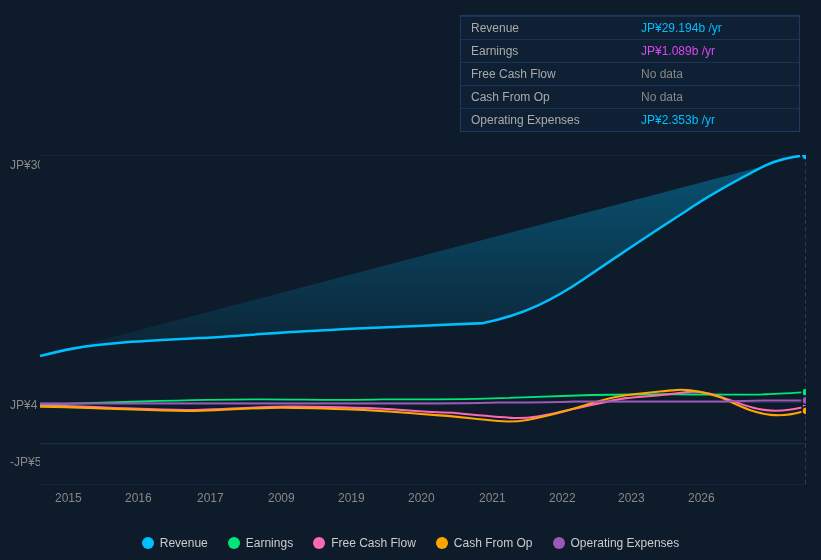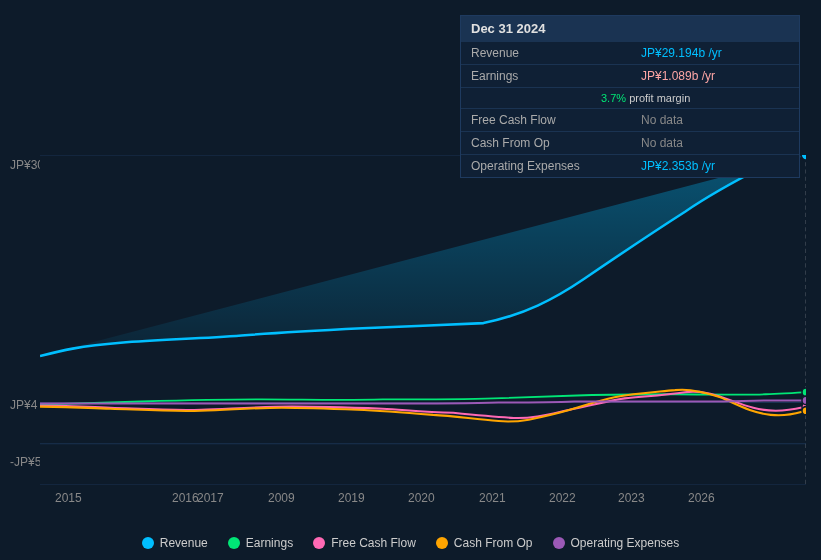--- a/index.html
+++ b/index.html
@@ -45,21 +45,21 @@
     }
     .tooltip-label {
       flex: 0 0 130px;
       color: #aaa;
     }
     .tooltip-value {
       color: #e0e0e0;
       margin-left: 40px;
     }
     .tooltip-value.cyan { color: #00bfff; }
-    .tooltip-value.green { color: #fca5a5; }
+    .tooltip-value.green { color: #d946ef; }
     .tooltip-value.no-data { color: #888; }
     .profit-margin {
       color: #ccc;
       font-size: 11px;
     }
     .profit-margin span { color: #00e676; }
 
     
     .y-label {
       position: absolute;
@@ -112,32 +112,27 @@
       width: 100%;
       height: 100%;
     }
   </style>
 </head>
 <body>
 
 <div class="chart-container">
 
   <div class="tooltip-box">
-    <div class="tooltip-title">Dec 31 2024</div>
     <div class="tooltip-row">
       <span class="tooltip-label">Revenue</span>
       <span class="tooltip-value cyan">JP¥29.194b /yr</span>
     </div>
     <div class="tooltip-row">
       <span class="tooltip-label">Earnings</span>
       <span class="tooltip-value green">JP¥1.089b /yr</span>
-    </div>
-    <div class="tooltip-row">
-      <span class="tooltip-label"></span>
-      <span class="profit-margin"><span>3.7%</span> profit margin</span>
     </div>
     <div class="tooltip-row">
       <span class="tooltip-label">Free Cash Flow</span>
       <span class="tooltip-value no-data">No data</span>
     </div>
     <div class="tooltip-row">
       <span class="tooltip-label">Cash From Op</span>
       <span class="tooltip-value no-data">No data</span>
     </div>
     <div class="tooltip-row">
@@ -182,21 +177,21 @@
 
       <circle cx="760" cy="0" r="5" fill="#00bfff" stroke="#0d1b2a" stroke-width="2"></circle>
       <circle cx="760" cy="230" r="4" fill="#00e676" stroke="#0d1b2a" stroke-width="1.5"></circle>
       <circle cx="760" cy="244" r="4" fill="#ff69b4" stroke="#0d1b2a" stroke-width="1.5"></circle>
       <circle cx="760" cy="248" r="4" fill="#ffa500" stroke="#0d1b2a" stroke-width="1.5"></circle>
       <circle cx="760" cy="238" r="4" fill="#9b59b6" stroke="#0d1b2a" stroke-width="1.5"></circle>
     </svg>
   </div>
 
   <span class="x-label" style="left: 55px;">2015</span>
-  <span class="x-label" style="left: 125px; margin-left: 47px;">2016</span>
+  <span class="x-label" style="left: 125px;">2016</span>
   <span class="x-label" style="left: 197px;">2017</span>
   <span class="x-label" style="left: 268px;">2009</span>
   <span class="x-label" style="left: 338px;">2019</span>
   <span class="x-label" style="left: 408px;">2020</span>
   <span class="x-label" style="left: 479px;">2021</span>
   <span class="x-label" style="left: 549px;">2022</span>
   <span class="x-label" style="left: 618px;">2023</span>
   <span class="x-label" style="left: 688px;">2026</span>
 
   <div class="legend">

